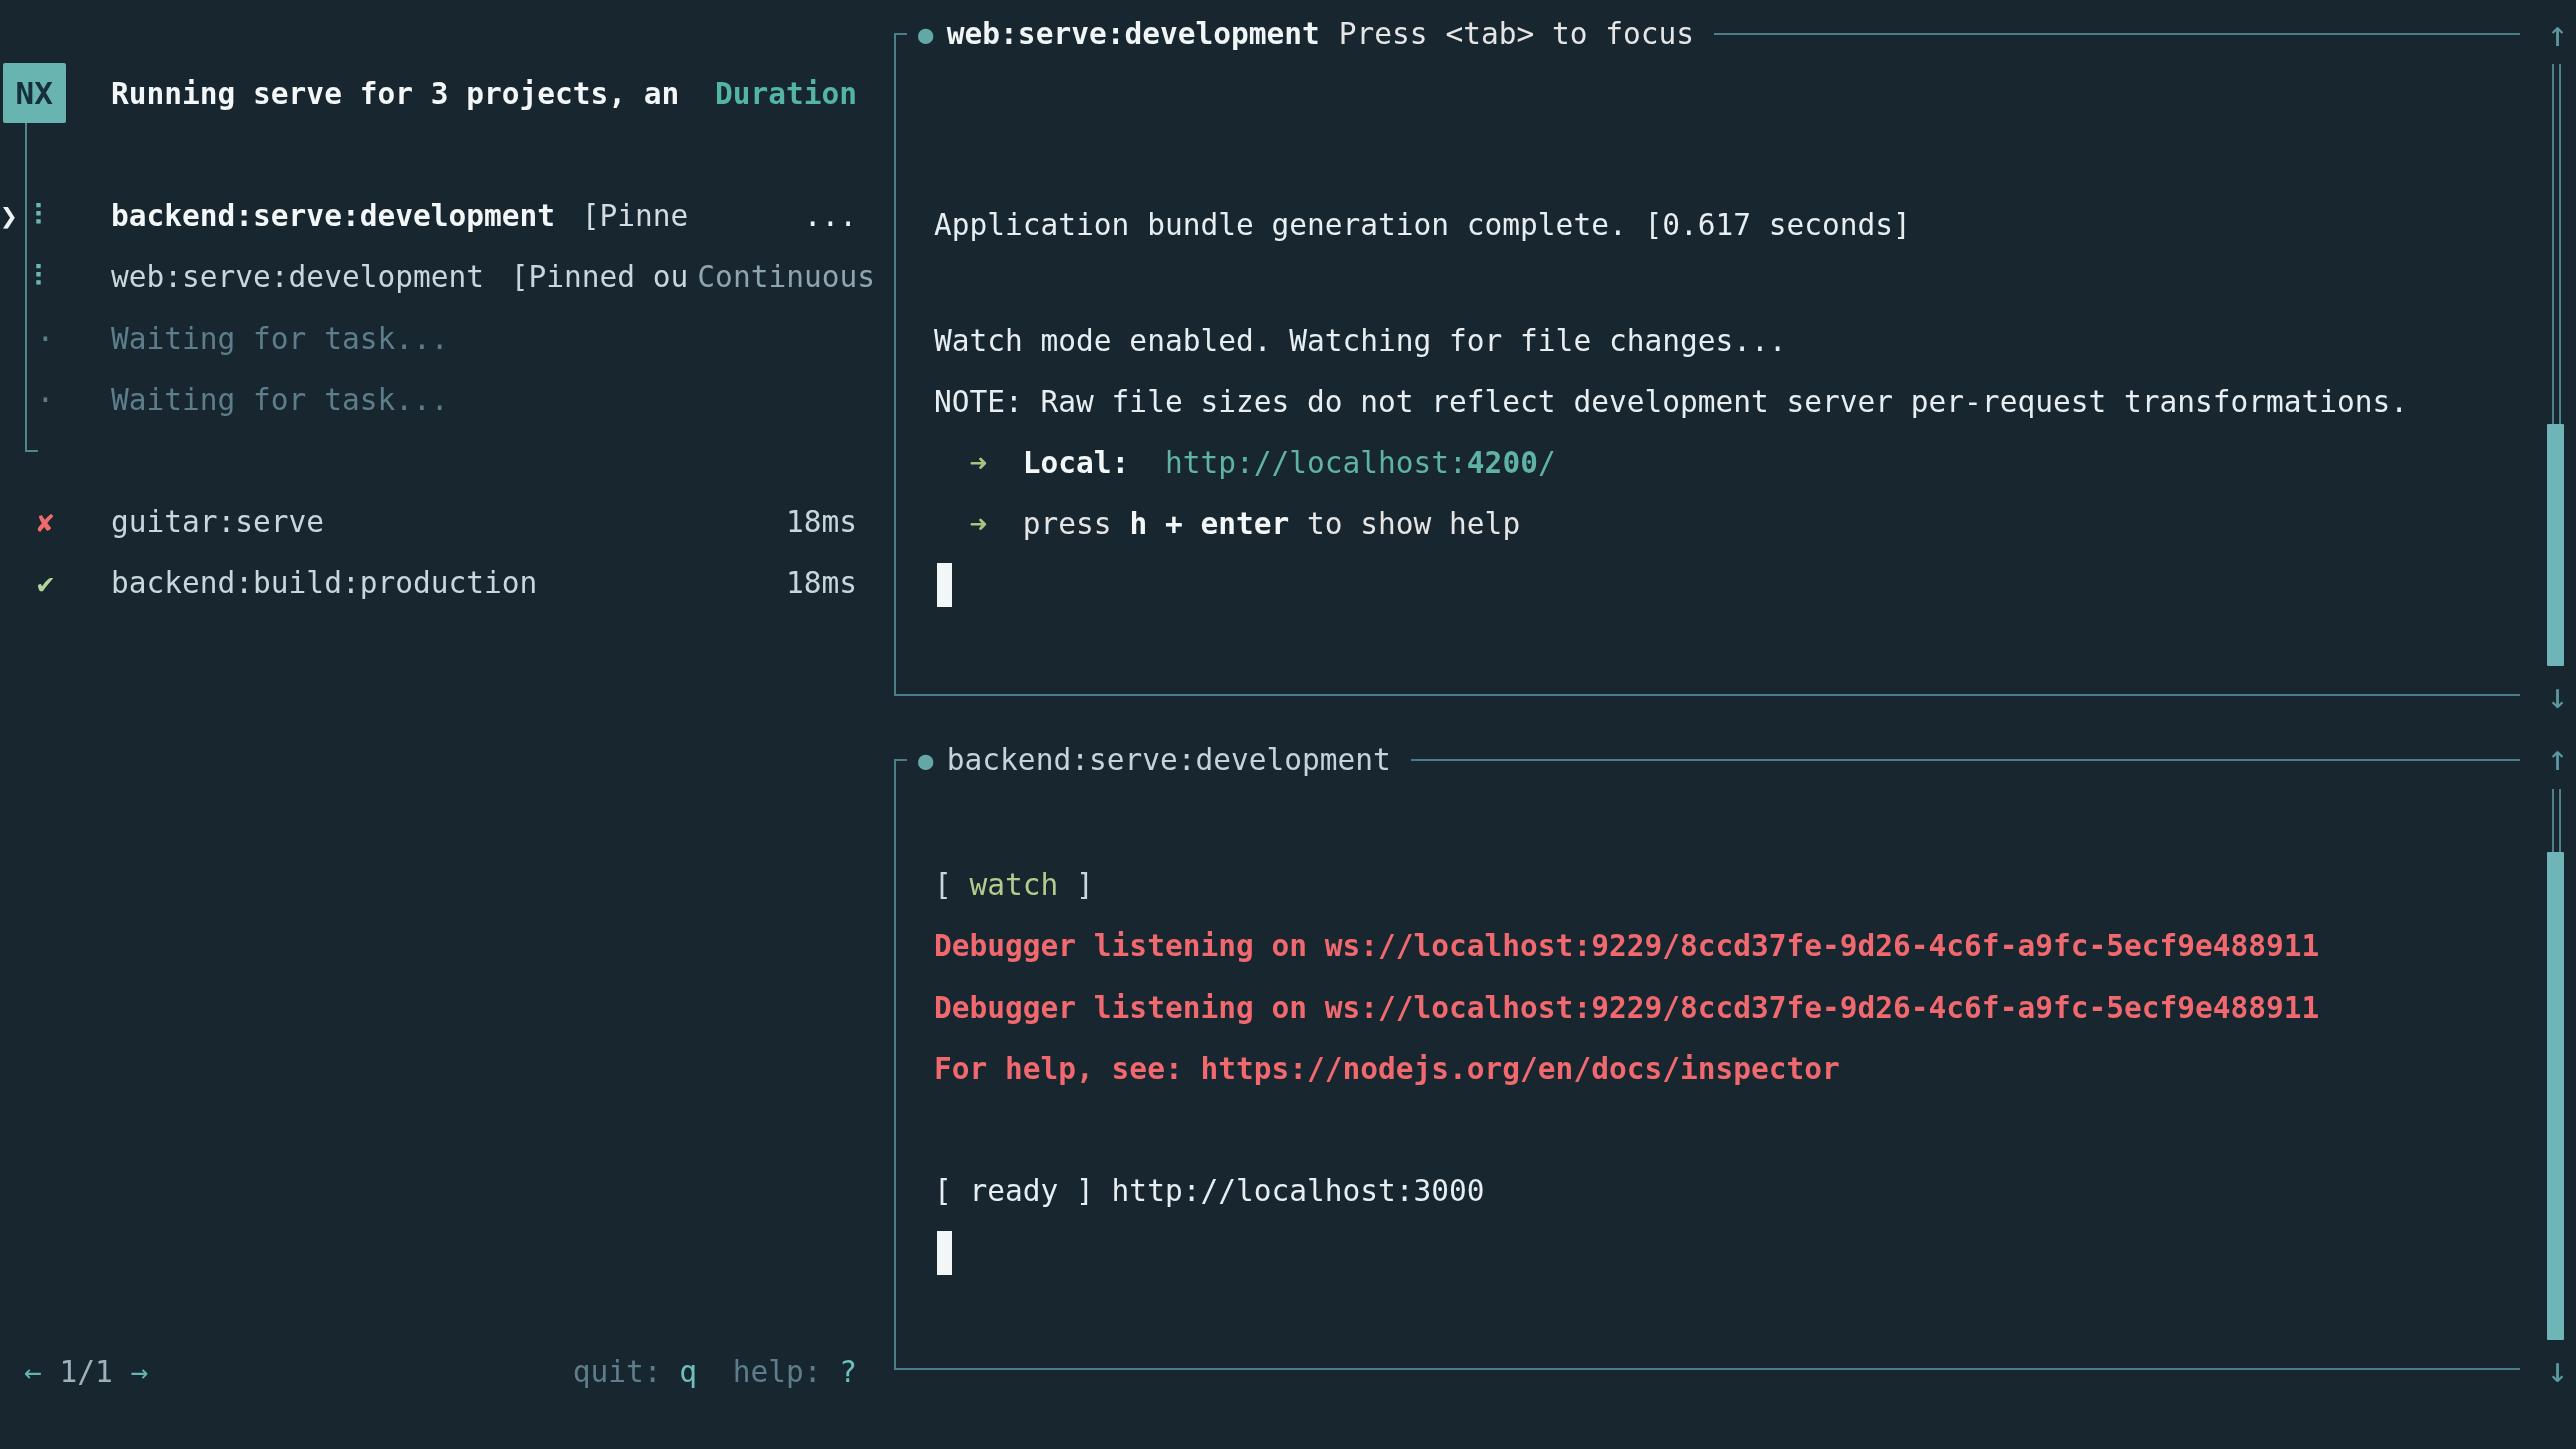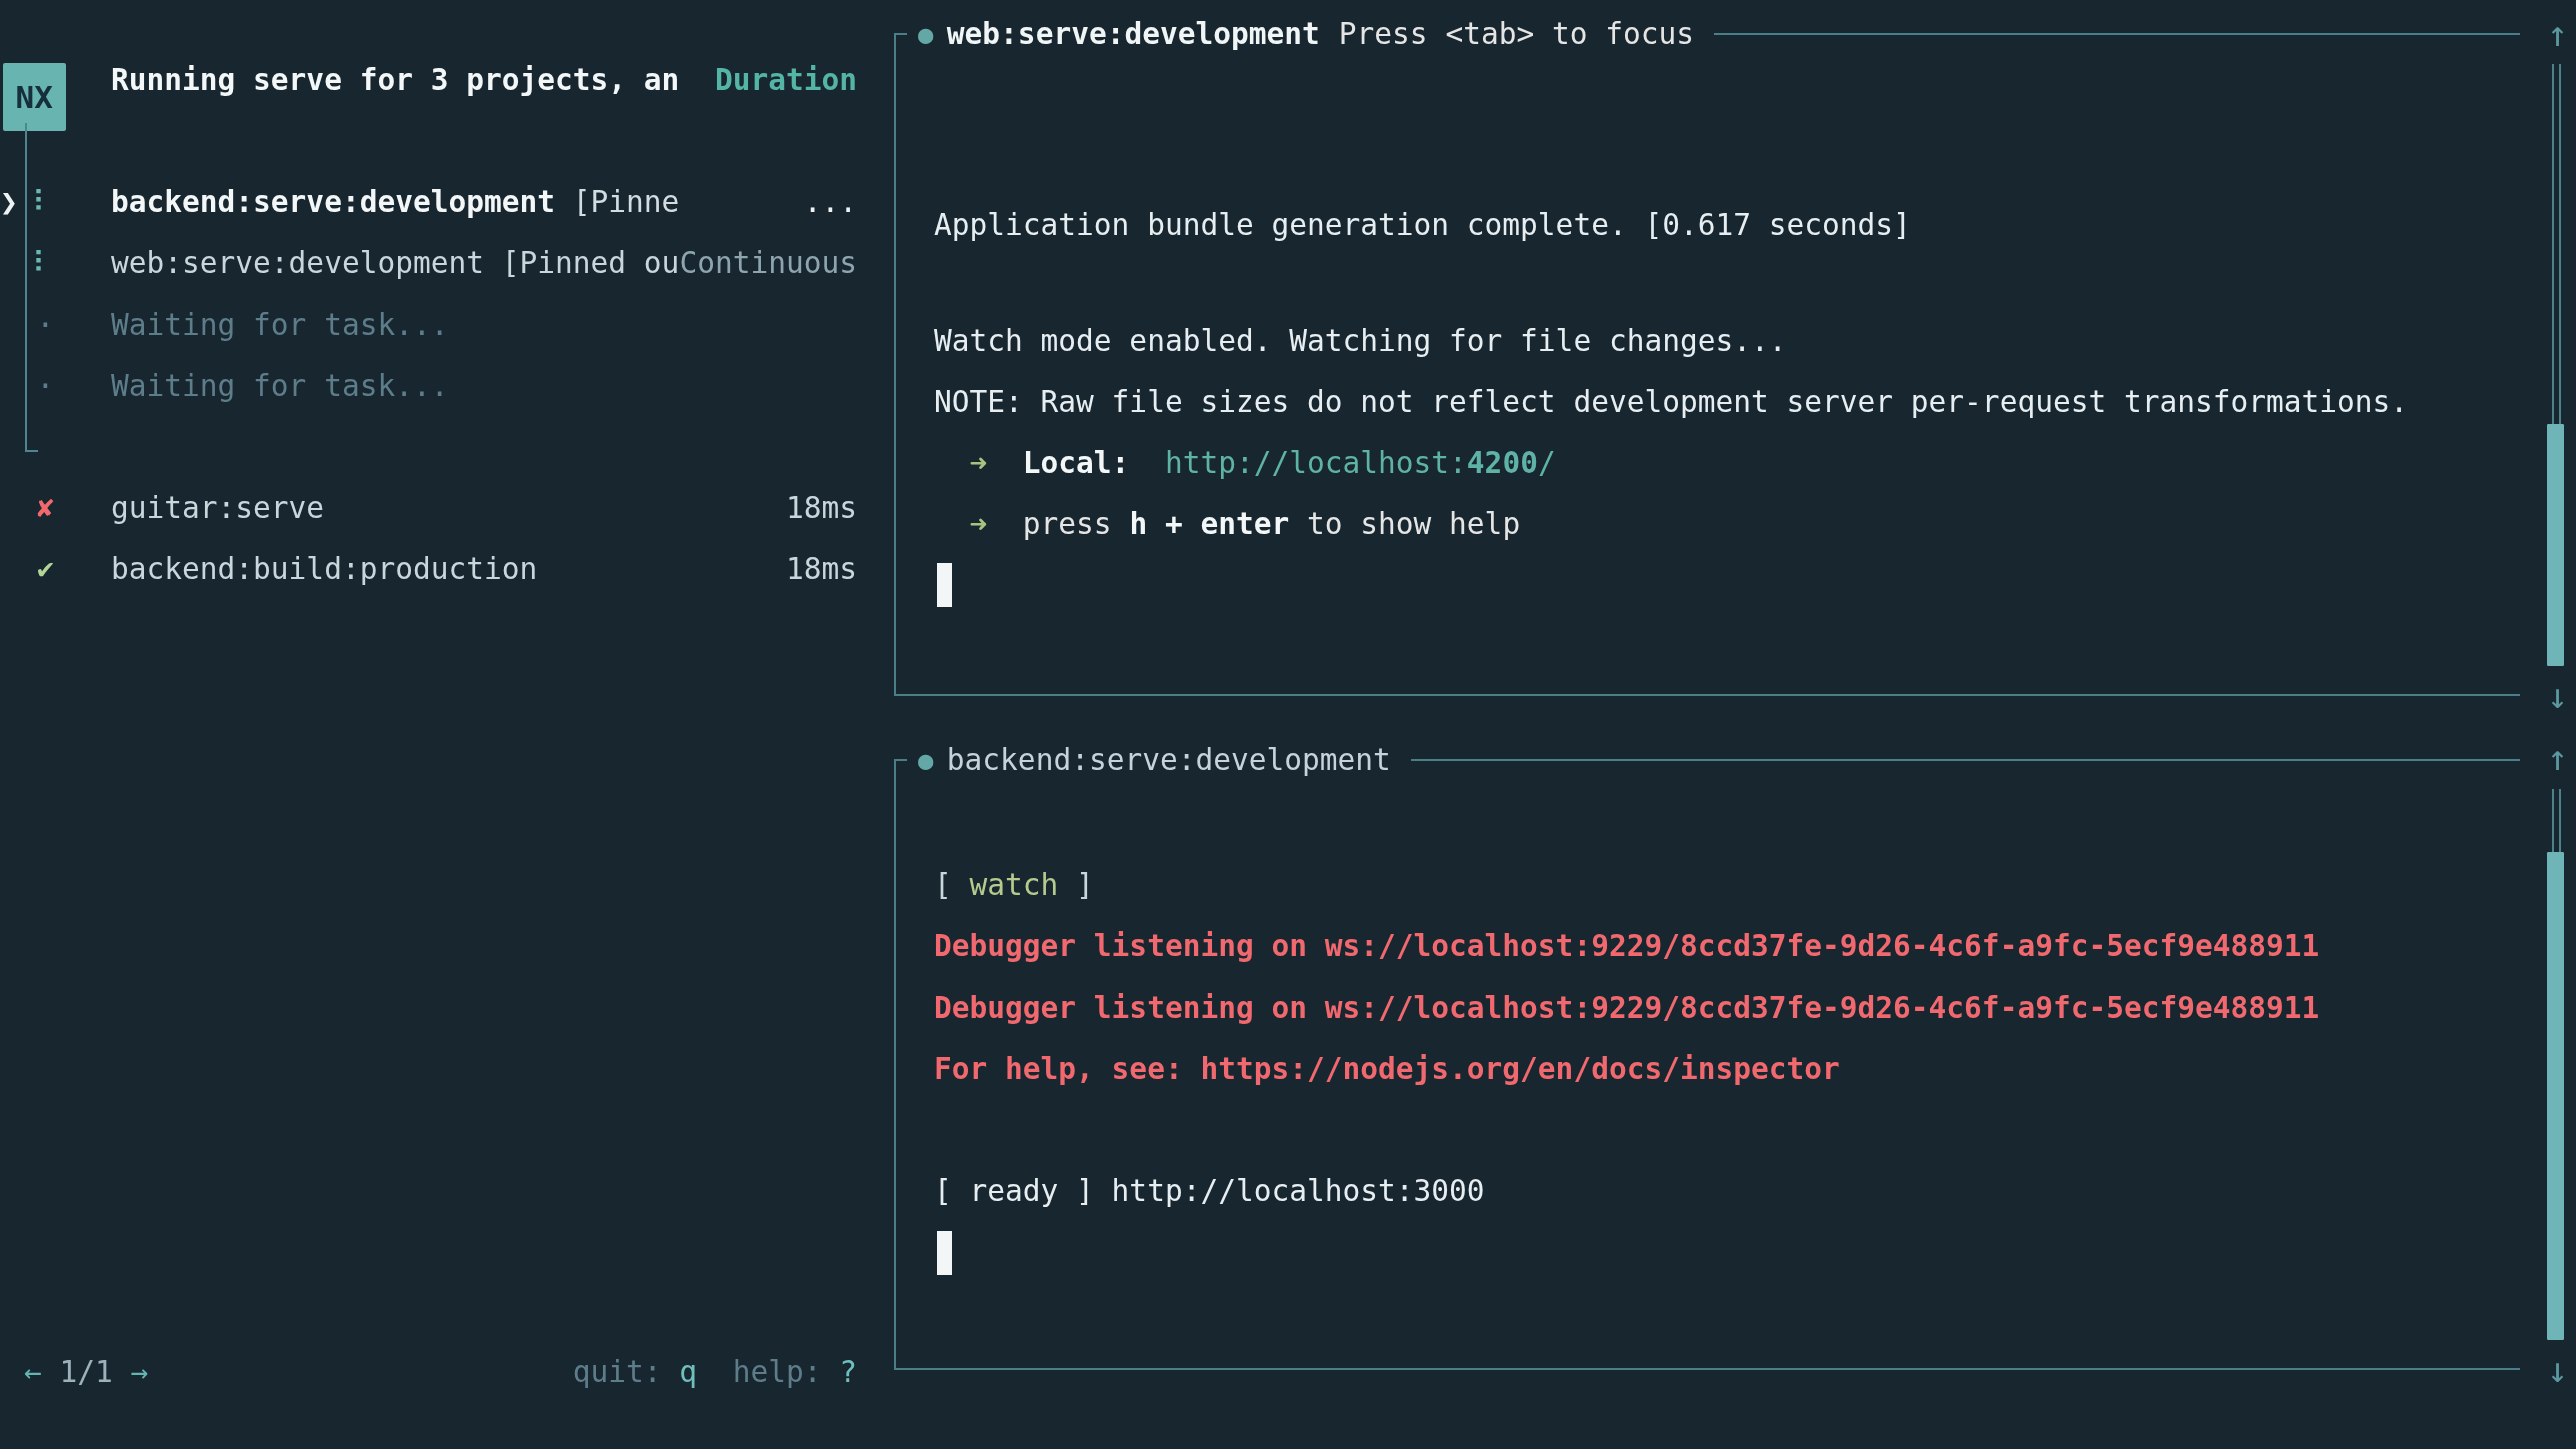--- a/index.html
+++ b/index.html
@@ -5,25 +5,25 @@
   html,body{margin:0;padding:0;background:#0d1820;}
   .screen{
     position:relative;
     width:2576px;height:1449px;
     background:#17262f;
     font-family:"DejaVu Sans Mono","Liberation Mono",monospace;
     font-size:29.5px;
     color:#e7eef1;
     overflow:hidden;
   }
-  .row{position:absolute;left:0;width:857px;height:62px;display:flex;white-space:pre;box-sizing:border-box;padding-left:111px;}
+  .row{position:absolute;left:0;width:857px;height:62px;display:flex;align-items:center;white-space:pre;box-sizing:border-box;padding-left:111px;gap:9px;}
   .row .val{margin-left:auto;}
   .bold{font-weight:bold;}
   
-  .logo{position:absolute;left:2.7px;top:63px;width:63px;height:68px;background:#67b4b1;border-radius:2px;
+  .logo{position:absolute;left:2.7px;top:63px;width:63px;height:60px;background:#67b4b1;border-radius:2px;
         display:flex;align-items:center;justify-content:center;color:#162f3d;font-weight:bold;font-size:31px;}
   .rail{position:absolute;left:25px;top:123px;width:10.7px;height:327px;
         border-left:2px solid #4f858d;border-bottom:2px solid #4f858d;}
   .hdr-title{color:#f3f7f8;font-weight:bold;}
   .hdr-duration{color:#54b5a6;font-weight:bold;margin-left:auto;}
   .icon-slot{position:absolute;left:29.5px;width:32px;text-align:center;}
   .caret{position:absolute;left:0px;color:#edf3f5;font-weight:bold;}
   .spinner{position:absolute;left:32px;color:#6ab8b5;}
   .dot{color:#5e7d8b;}
   .fail{color:#f0696d;font-weight:bold;font-size:28px;}

